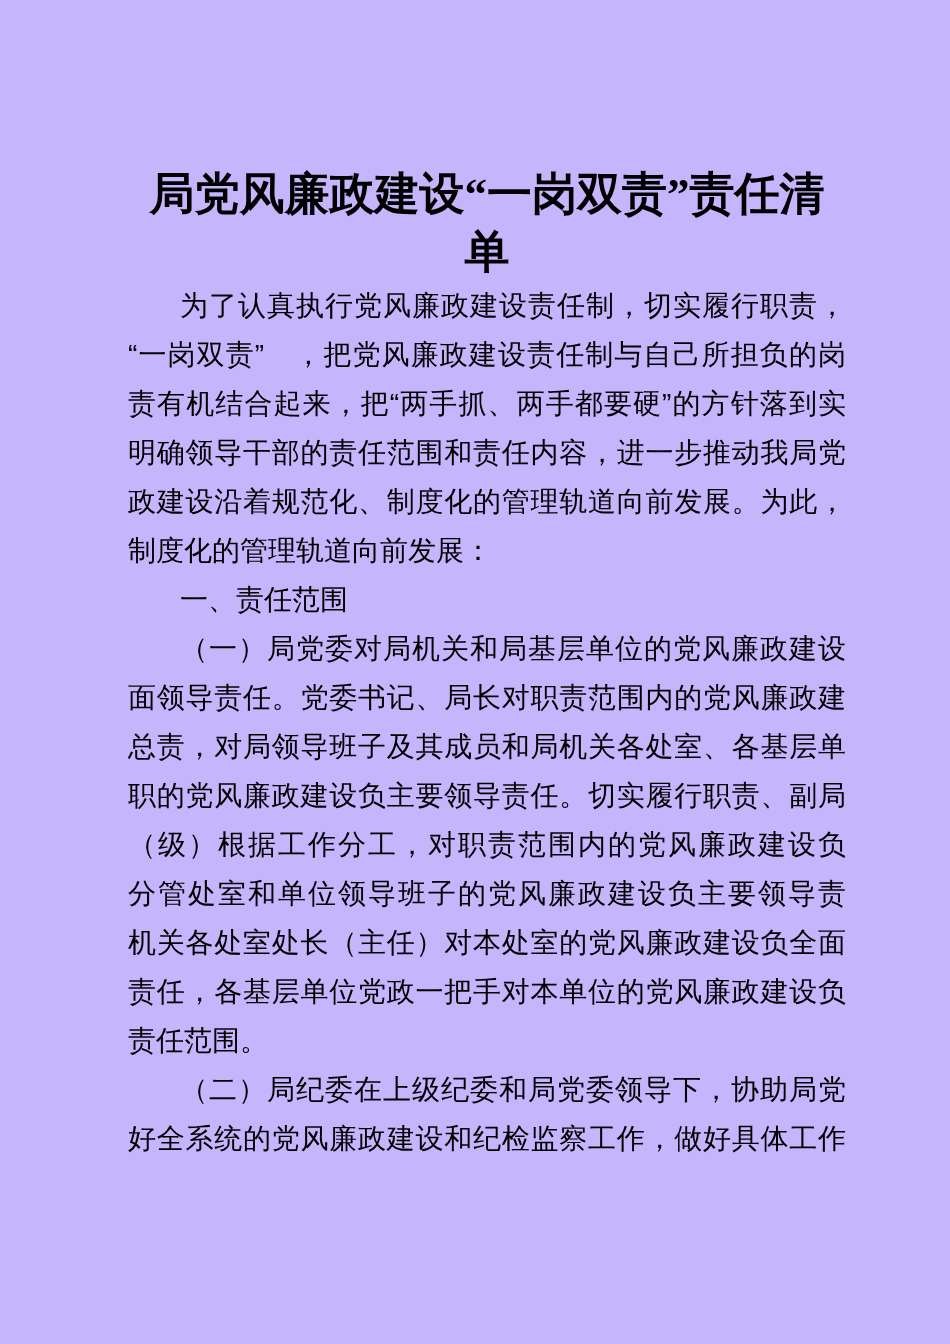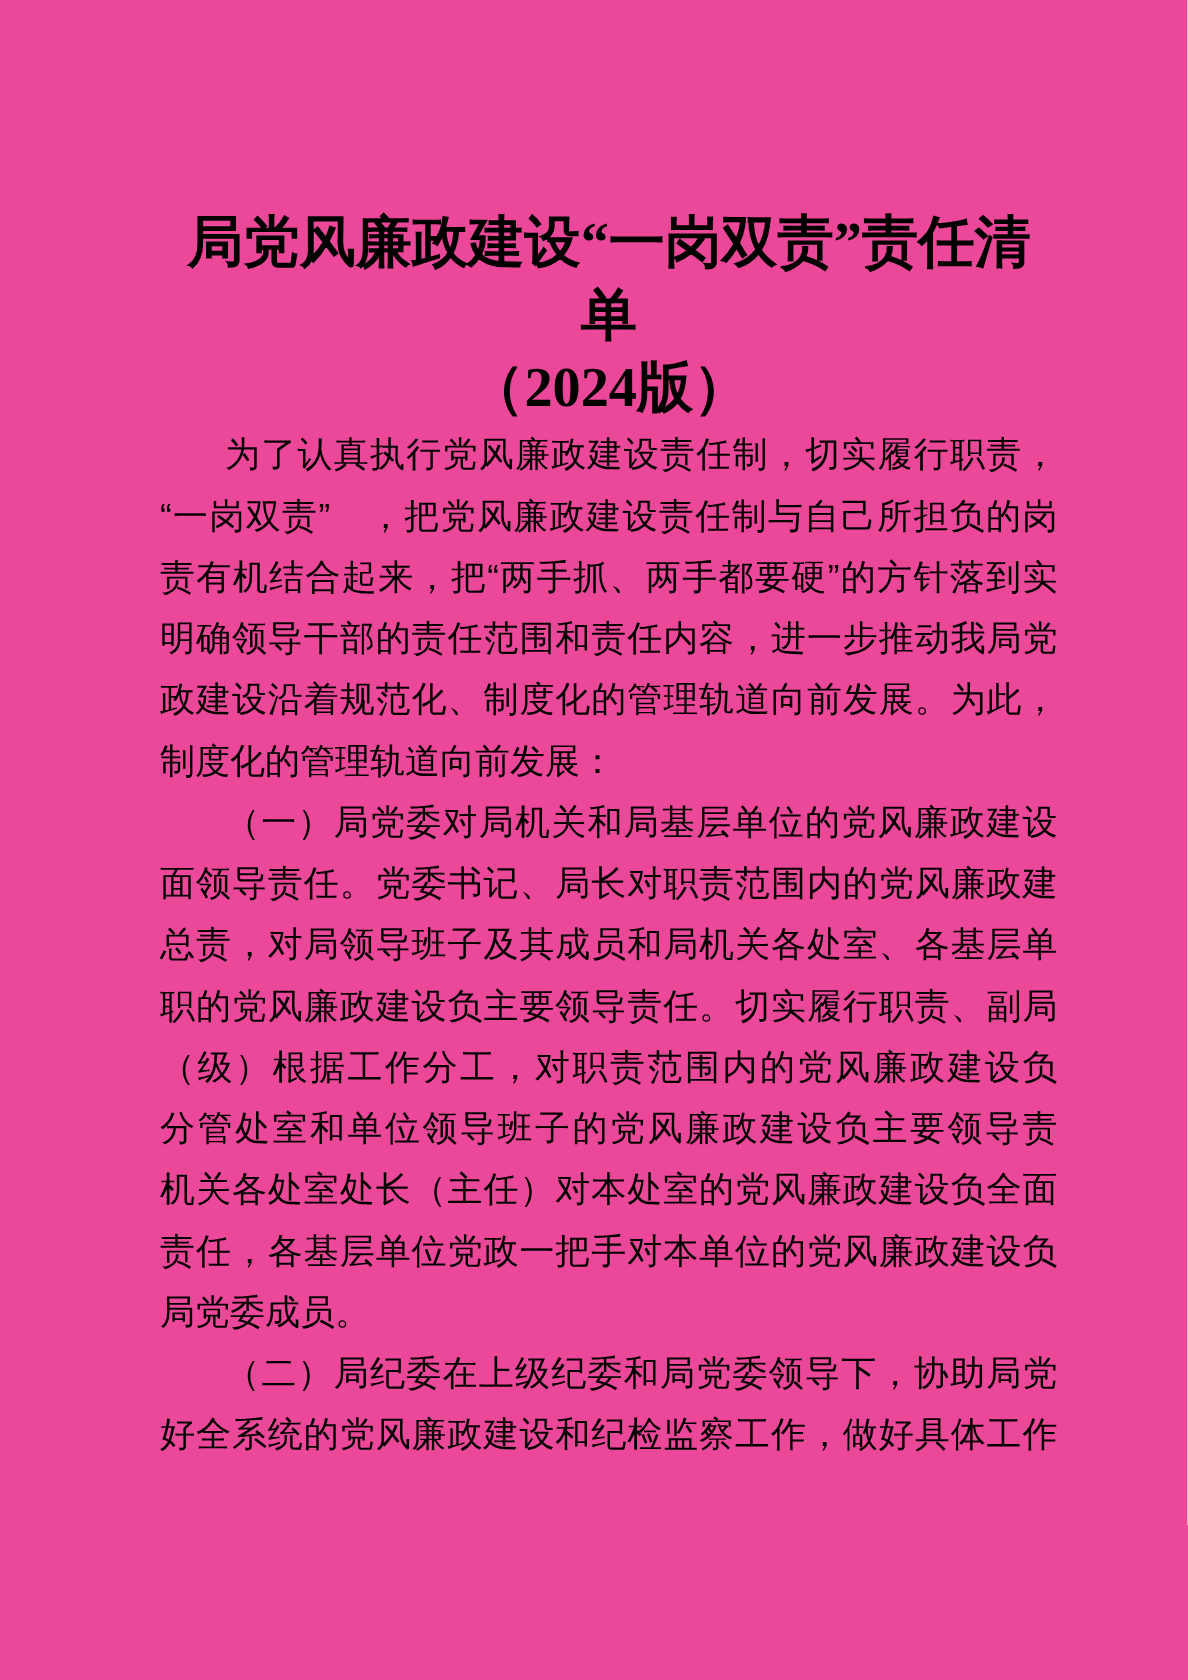--- a/index.html
+++ b/index.html
@@ -1,21 +1,21 @@
 <!DOCTYPE html>
 <html><head>
 <meta charset="utf-8">
 <style>
   * { margin: 0; padding: 0; box-sizing: border-box; }
   html, body { background: #ffffff; }
   .page {
     position: relative;
     width: 950px;
     height: 1344px;
-    background: #ec4899;
+    background: #c4b5fd;
     color: #000000;
     overflow: hidden;
   }
   .content {
     padding: 165px 104px 0 128px;
   }
   .doc-title {
     font-family: "Liberation Serif", "DejaVu Serif", serif;
     font-weight: bold;
     font-size: 45px;
@@ -47,45 +47,45 @@
   }
 </style>
 </head>
 <body>
 
 <div class="page">
   <div class="content">
 
     <h1 class="doc-title">
       <span class="title-line">局党风廉政建设“一岗双责”责任清单</span>
-      <span class="title-line">（2024版）</span>
     </h1>
 
     <div class="doc-body">
 
       <div class="para">
         <span class="line indent">为了认真执行党风廉政建设责任制，切实履行职责，坚持</span>
         <span class="line">“一岗双责”　，把党风廉政建设责任制与自己所担负的岗位职</span>
         <span class="line">责有机结合起来，把“两手抓、两手都要硬”的方针落到实处，</span>
         <span class="line">明确领导干部的责任范围和责任内容，进一步推动我局党风廉</span>
         <span class="line">政建设沿着规范化、制度化的管理轨道向前发展。为此，特制</span>
         <span class="line short">制度化的管理轨道向前发展：</span>
       </div>
 
+      <h2 class="line indent short heading">一、责任范围</h2>
 
       <div class="para">
         <span class="line indent">（一）局党委对局机关和局基层单位的党风廉政建设负全</span>
         <span class="line">面领导责任。党委书记、局长对职责范围内的党风廉政建设负</span>
         <span class="line">总责，对局领导班子及其成员和局机关各处室、各基层单位正</span>
         <span class="line">职的党风廉政建设负主要领导责任。切实履行职责、副局长</span>
         <span class="line">（级）根据工作分工，对职责范围内的党风廉政建设负责，对</span>
         <span class="line">分管处室和单位领导班子的党风廉政建设负主要领导责任。局</span>
         <span class="line">机关各处室处长（主任）对本处室的党风廉政建设负全面领导</span>
         <span class="line">责任，各基层单位党政一把手对本单位的党风廉政建设负全面</span>
-        <span class="line short">局党委成员。</span>
+        <span class="line short">责任范围。</span>
       </div>
 
       <div class="para">
         <span class="line indent">（二）局纪委在上级纪委和局党委领导下，协助局党委抓</span>
         <span class="line">好全系统的党风廉政建设和纪检监察工作，做好具体工作的组</span>
       </div>
 
     </div>
   </div>
 </div>

